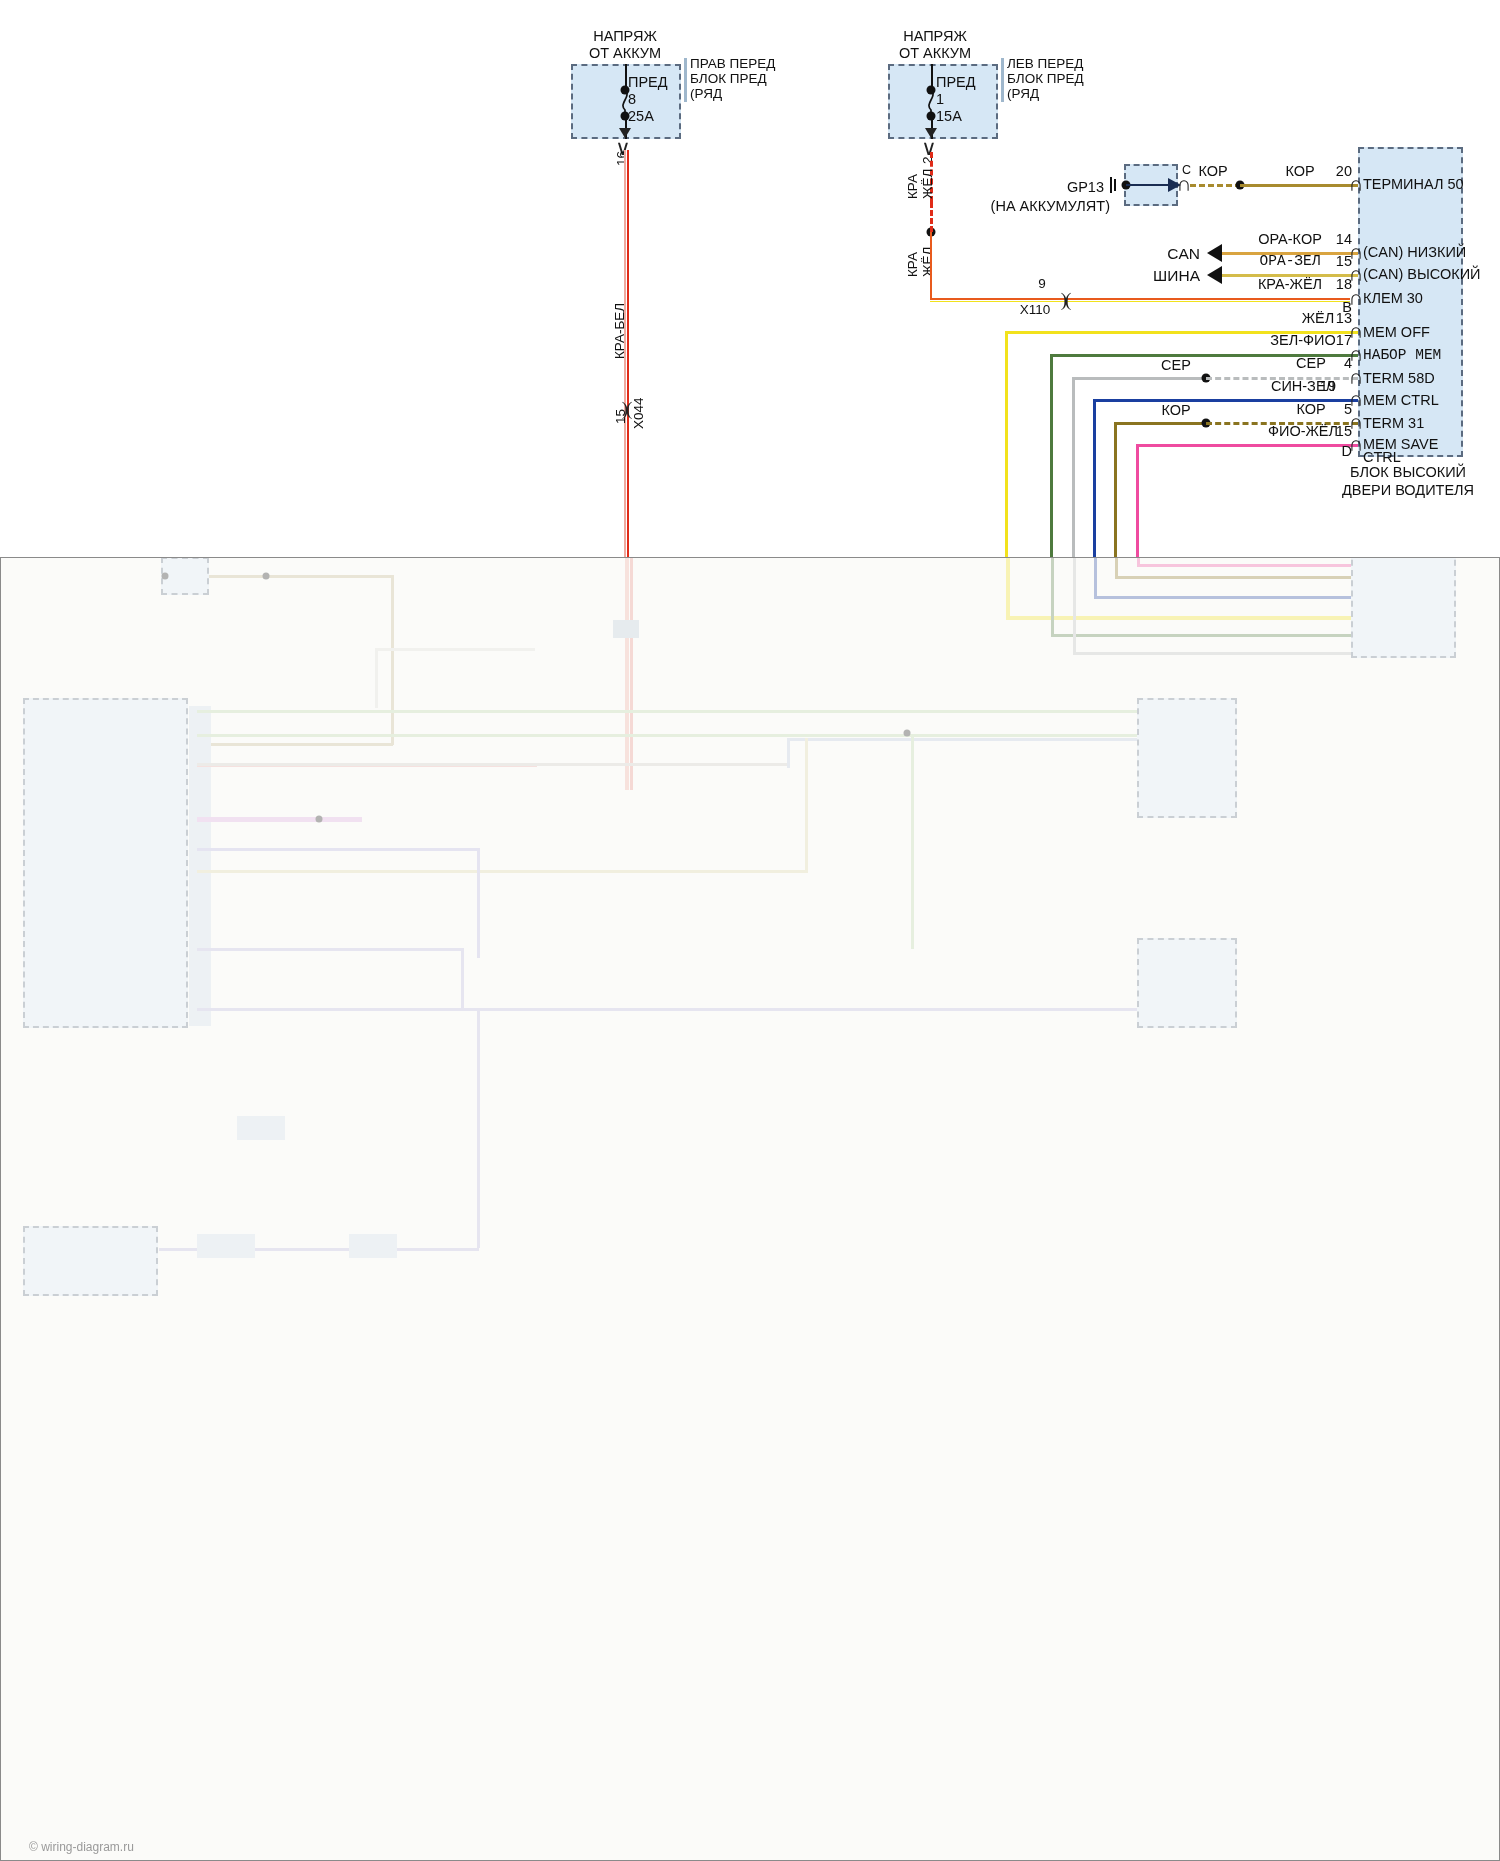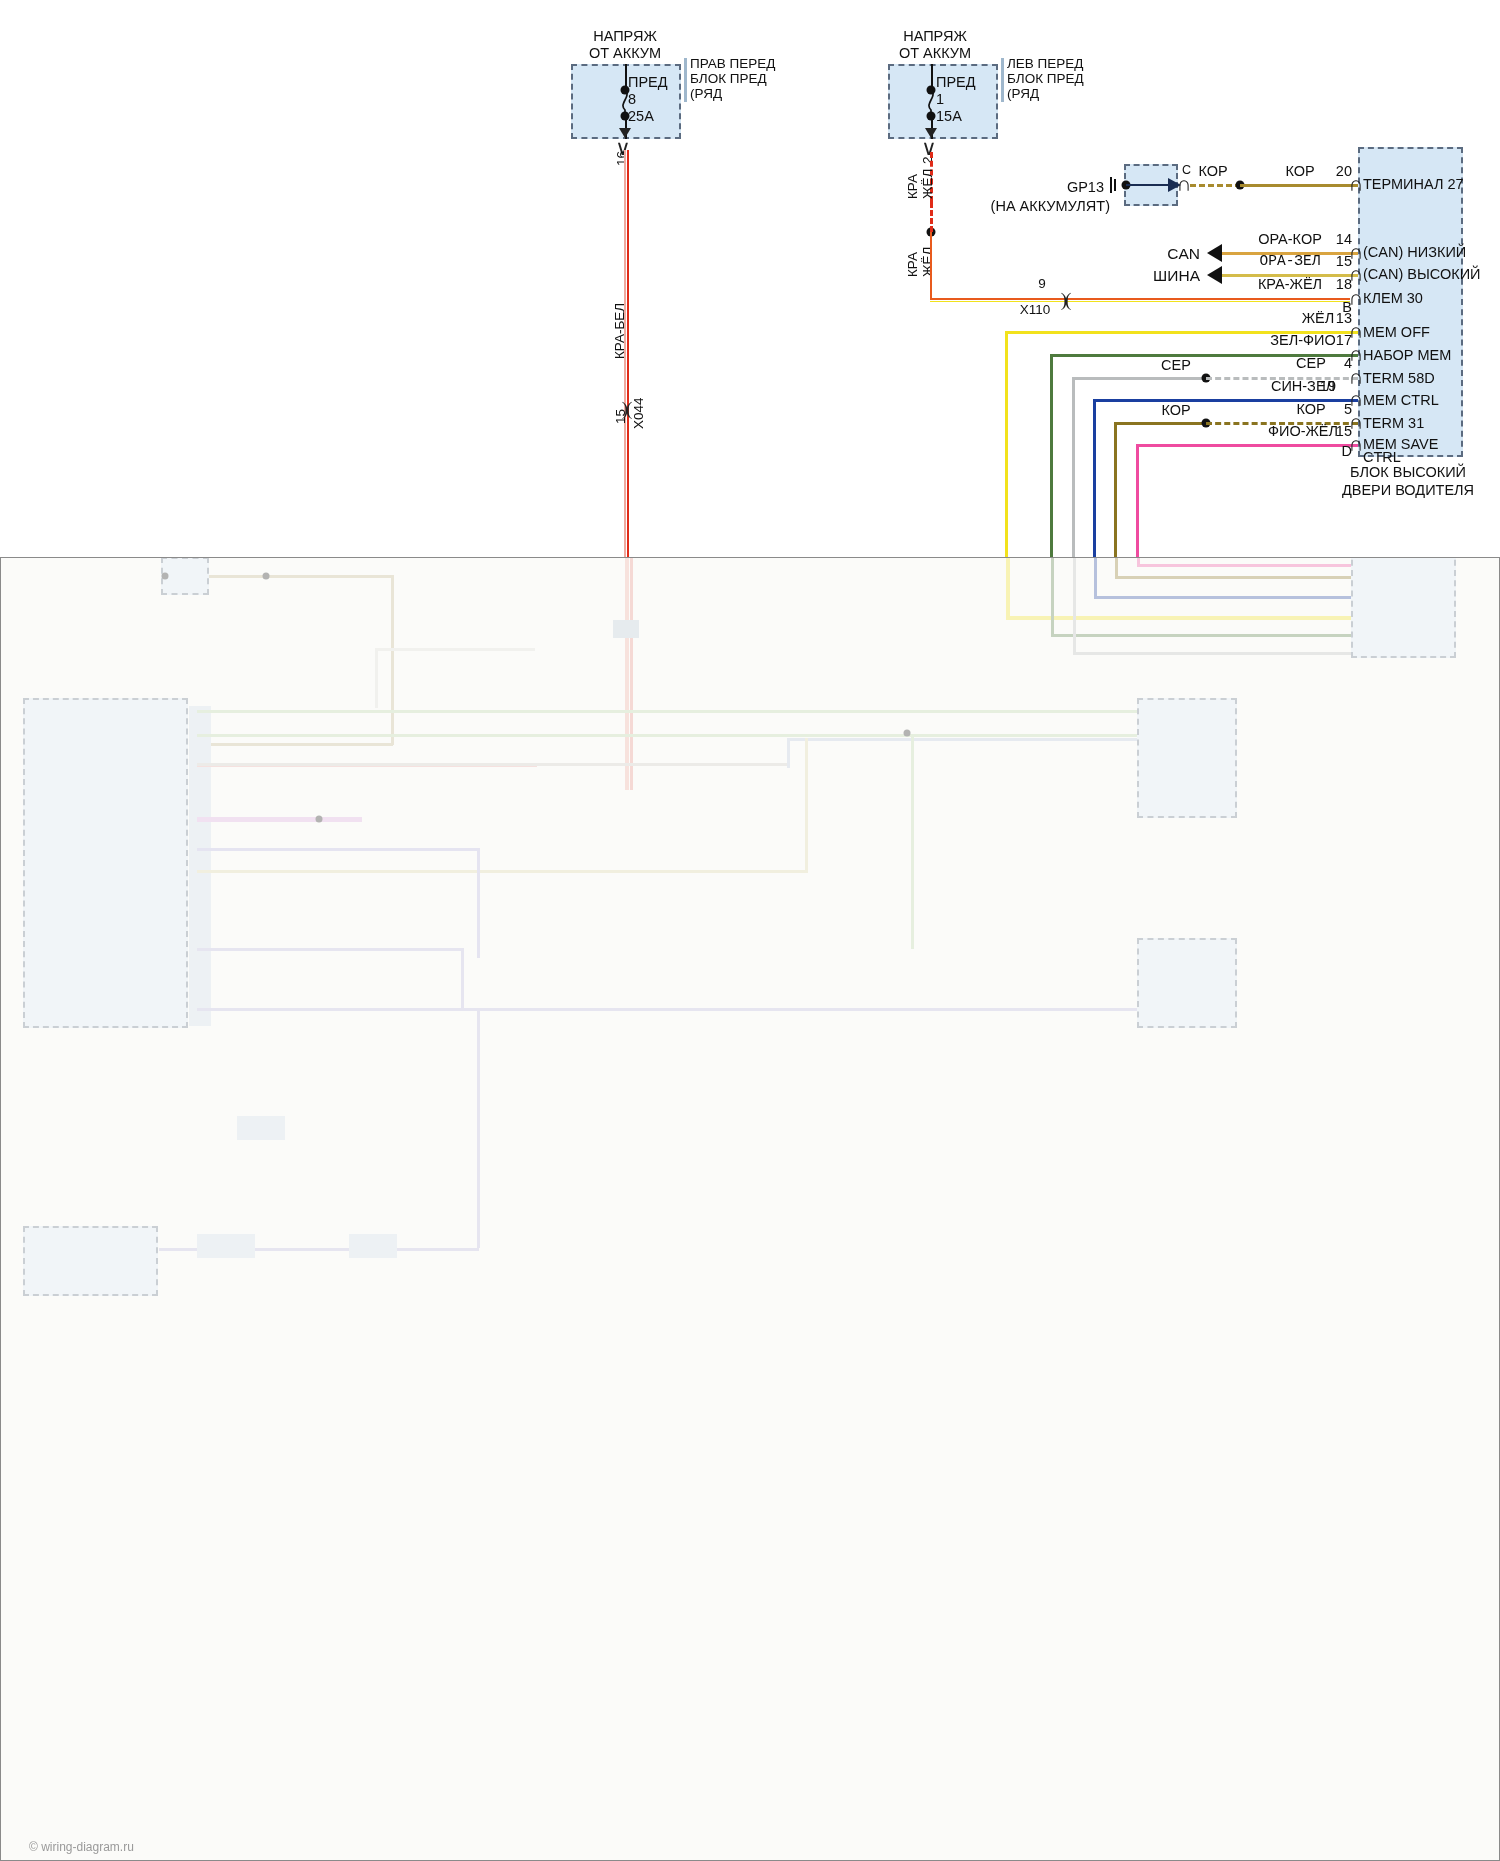--- a/index.html
+++ b/index.html
@@ -243,21 +243,21 @@
     <div class="w wh" style="left:1136px; top:420px; width:222px; border-color:#ef4ba0; border-top-width:3px;"></div>
     <div class="w wv" style="left:1136px; top:420px; height:305px; border-color:#ef4ba0; border-left-width:3px;"></div>
 
     <div class="lbl c f14" style="left:1176px; top:333px;">СЕР</div>
     <div class="lbl c f14" style="left:1176px; top:378px;">КОР</div>
 
     <div class="module" style="left:1358px; top:123px; width:105px; height:310px;"></div>
 
     <div class="conn" style="left:1356px; top:160px;">∩</div>
     <div class="lbl r f14" style="left:1352px; top:139px;">20</div>
-    <div class="lbl f14" style="left:1363px; top:152px;">ТЕРМИНАЛ 27</div>
+    <div class="lbl f14" style="left:1363px; top:152px;">ТЕРМИНАЛ 50</div>
 
     <div class="conn" style="left:1356px; top:228px;">∩</div>
     <div class="lbl r f14" style="left:1352px; top:207px;">14</div>
     <div class="lbl c f14" style="left:1290px; top:207px;">ОРА-КОР</div>
     <div class="lbl f14" style="left:1363px; top:220px;">(CAN) НИЗКИЙ</div>
 
     <div class="conn" style="left:1356px; top:250px;">∩</div>
     <div class="lbl r f14" style="left:1352px; top:229px;">15</div>
     <div class="lbl c f14" style="left:1290px; top:229px;font-family:Liberation Mono, monospace;">ОРА-ЗЕЛ</div>
     <div class="lbl f14" style="left:1363px; top:242px;">(CAN) ВЫСОКИЙ</div>
@@ -270,21 +270,21 @@
     <div class="lbl r f14" style="left:1352px; top:275px;">B</div>
 
     <div class="conn" style="left:1356px; top:307px;">∩</div>
     <div class="lbl r f14" style="left:1352px; top:286px;">13</div>
     <div class="lbl c f14" style="left:1318px; top:286px;">ЖЁЛ</div>
     <div class="lbl f14" style="left:1363px; top:300px;">MEM OFF</div>
 
     <div class="conn" style="left:1356px; top:330px;">∩</div>
     <div class="lbl r f14" style="left:1352px; top:308px;">17</div>
     <div class="lbl c f14" style="left:1303px; top:308px;">ЗЕЛ-ФИО</div>
-    <div class="lbl f14" style="left:1363px; top:323px;">НАБОР MEM</div>
+    <div class="lbl f14" style="left:1363px; top:323px;font-family:Liberation Mono, monospace;">НАБОР MEM</div>
 
     <div class="conn" style="left:1356px; top:353px;">∩</div>
     <div class="lbl r f14" style="left:1352px; top:331px;">4</div>
     <div class="lbl c f14" style="left:1311px; top:331px;">СЕР</div>
     <div class="lbl f14" style="left:1363px; top:346px;">TERM 58D</div>
 
     <div class="conn" style="left:1356px; top:375px;">∩</div>
     <div class="lbl r f14" style="left:1336px; top:354px;">19</div>
     <div class="lbl c f14" style="left:1303px; top:354px;">СИН-ЗЕЛ</div>
     <div class="lbl f14" style="left:1363px; top:368px;">MEM CTRL</div>

